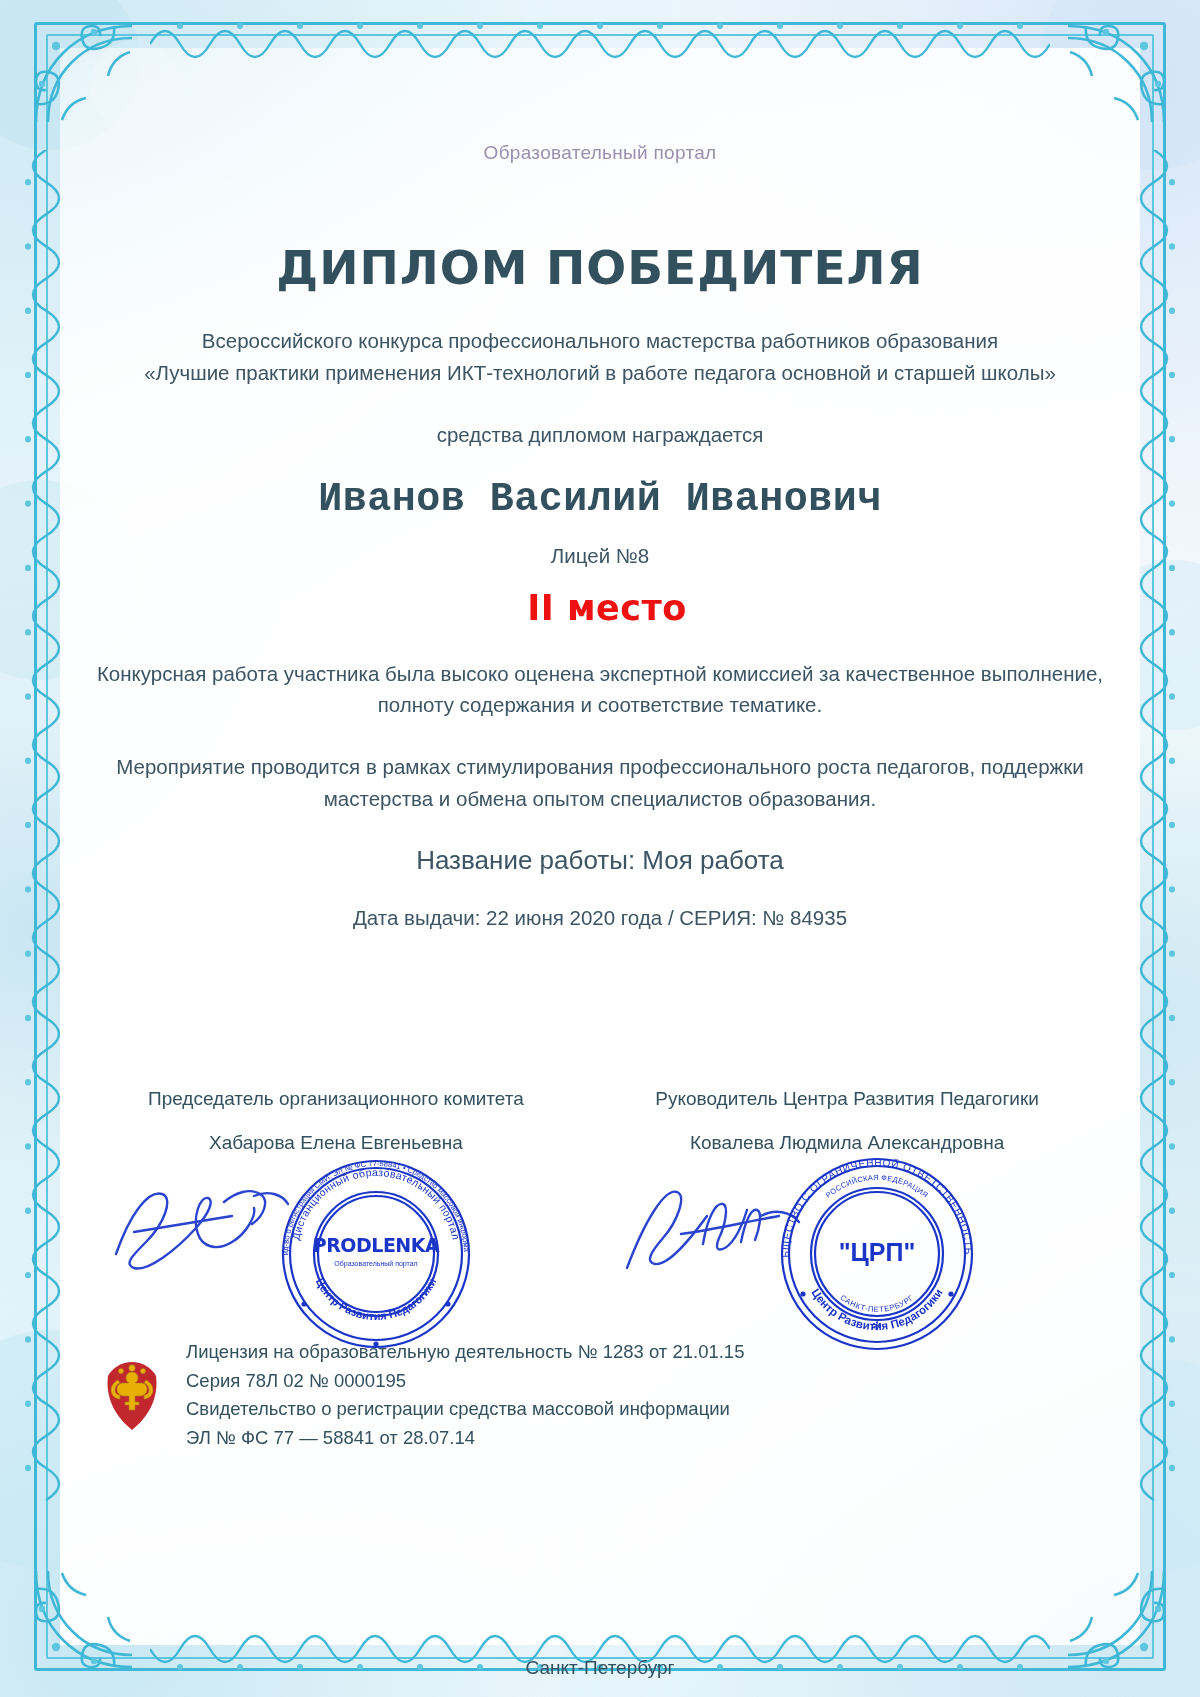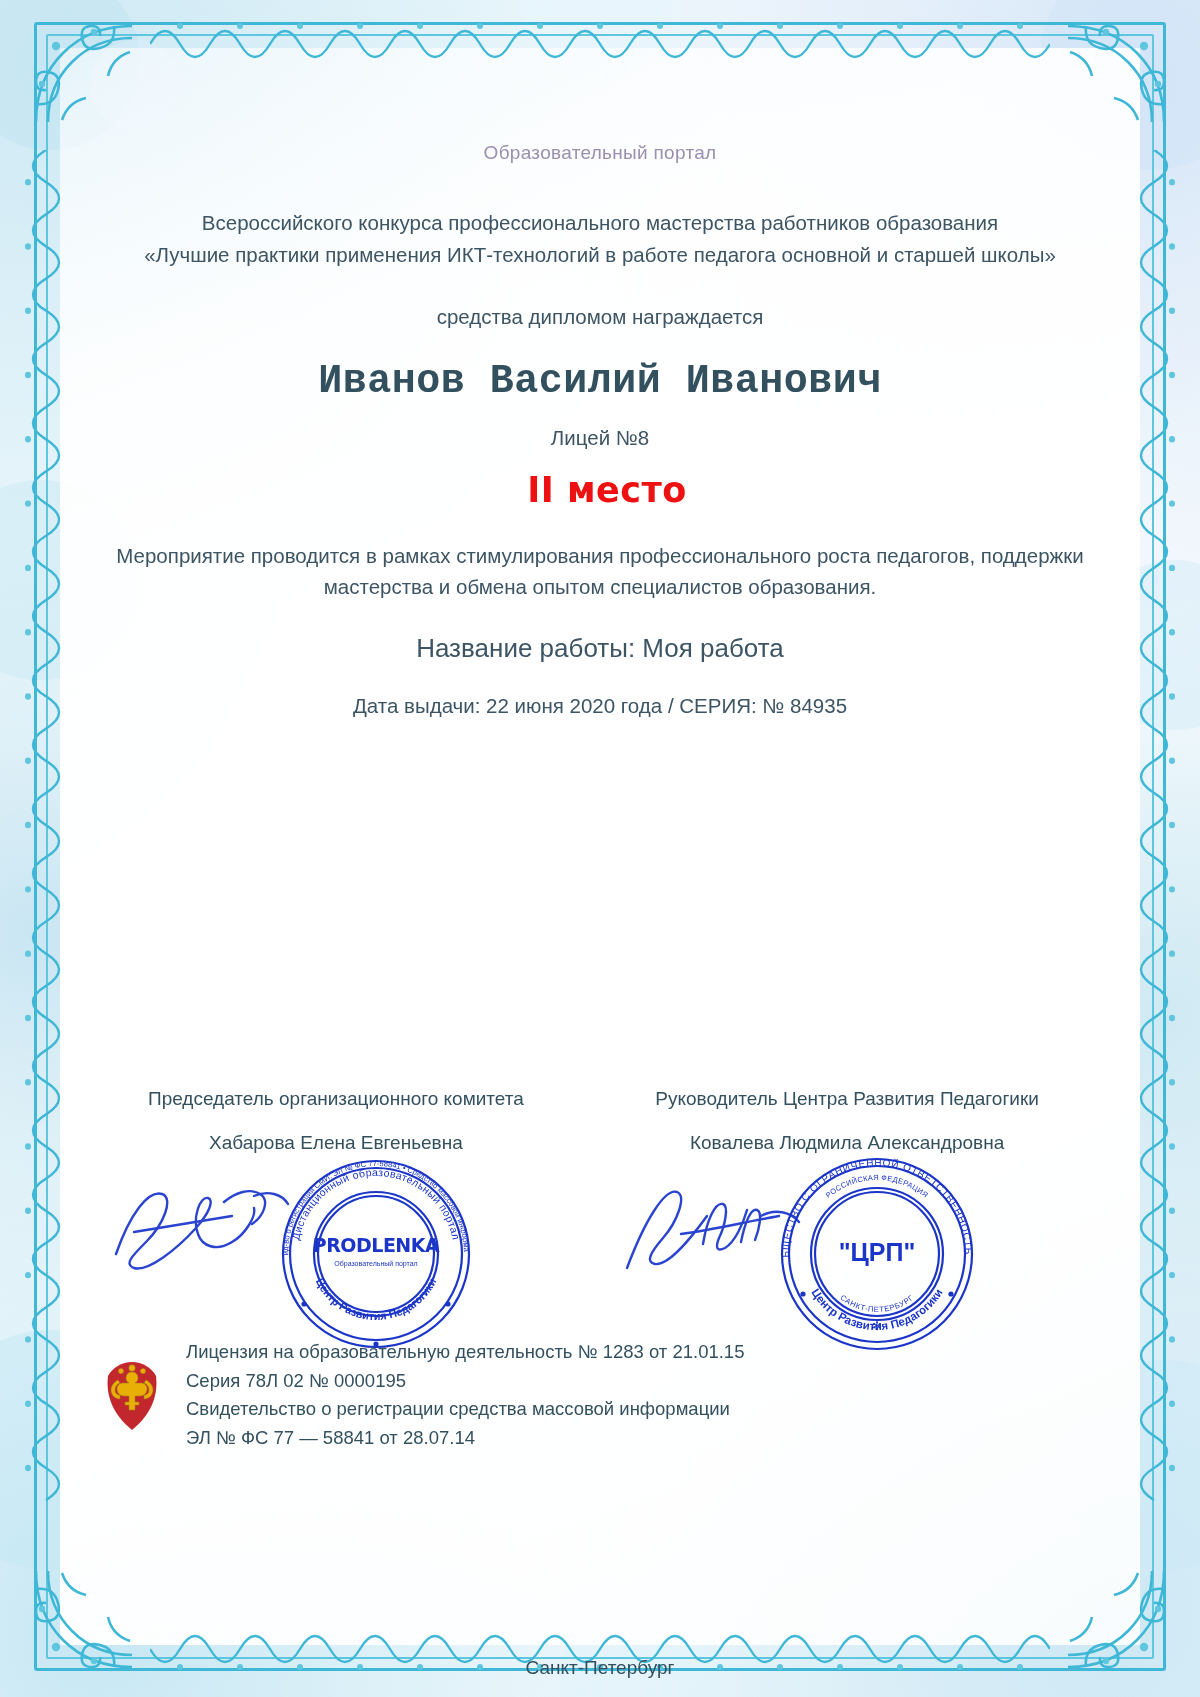--- a/index.html
+++ b/index.html
@@ -121,21 +121,21 @@
   
   .title{
     margin-top:76px;
     font-size:47px;
     font-weight:bold;
     letter-spacing:1px;
     color:#33505f;
     font-family:"DejaVu Sans", sans-serif;
   }
   .subtitle{
-    margin-top:43px;
+    margin-top:30px;
     font-size:20.5px;
     line-height:1.55;
     color:#3c5463;
     padding:0 44px;
   }
   .award-line{
     margin-top:34px;
     font-size:20.5px;
     color:#3c5463;
   }
@@ -446,34 +446,36 @@
       </g>
     </svg>
   </div>
 
   <div class="content">
 
     <div class="logo-wrap">
       <div class="logo-sub">Образовательный портал</div>
     </div>
 
+    <div class="title">ДИПЛОМ ПОБЕДИТЕЛЯ</div>
 
     <div class="subtitle">
       <div>Всероссийского конкурса профессионального мастерства работников образования</div>
       <div>«Лучшие практики применения ИКТ-технологий в работе педагога основной и старшей школы»</div>
     </div>
 
     <div class="award-line">средства дипломом награждается</div>
 
     <div class="recipient">Иванов Василий Иванович</div>
 
     <div class="org-name">Лицей №8</div>
 
     <div class="place">II место</div>
 
+    <div class="para">Конкурсная работа участника была высоко оценена экспертной комиссией за качественное выполнение, полноту содержания и соответствие тематике.</div>
 
     <div class="para">Мероприятие проводится в рамках стимулирования профессионального роста педагогов, поддержки мастерства и обмена опытом специалистов образования.</div>
 
     <div class="worktitle">Название работы: Моя работа</div>
 
     <div class="issue">Дата выдачи: 22 июня 2020 года / СЕРИЯ: № 84935</div>
 
     
     <div class="signatures">
 

